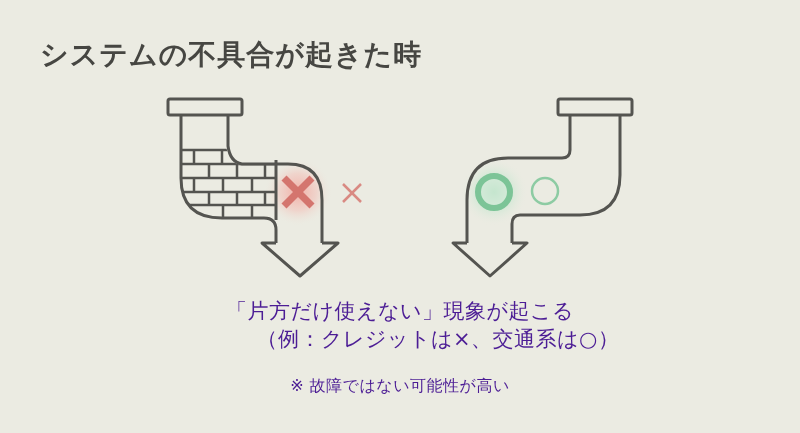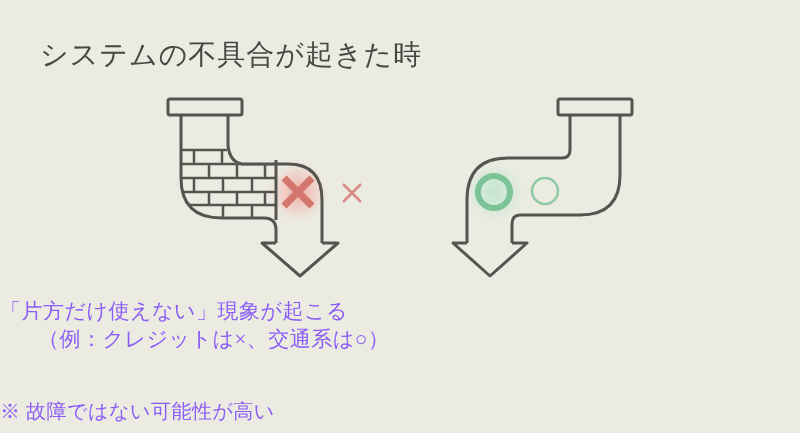--- a/index.html
+++ b/index.html
@@ -5,31 +5,31 @@
   html, body { margin: 0; padding: 0; }
   body {
     width: 800px; height: 433px; overflow: hidden;
     background: #ebebe2;
     font-family: "DejaVu Sans", "Liberation Sans", sans-serif;
     color: #3f3f3b;
     position: relative;
   }
   .title {
     position: absolute; left: 40px; top: 36px;
-    font-size: 28px; font-weight: normal; letter-spacing: 1px;
+    font-size: 28px; font-weight: bold; letter-spacing: 1px;
     color: #464642;
   }
   svg.illus { position: absolute; left: 0; top: 0; }
   .caption {
-    position: absolute; left: 0; width: 800px; text-align: left;
-    font-size: 21px; color: #8b5cf6; letter-spacing: 0.5px; font-family: Liberation Serif, serif;
+    position: absolute; left: 0; width: 800px; text-align: center;
+    font-size: 21px; color: #4c1d95; letter-spacing: 0.5px;
   }
   .cap1 { top: 297px; }
   .cap2 { top: 325px; margin-left: 38px; }
-  .note { top: 398px; font-size: 20px; }
+  .note { top: 376px; font-size: 16px; }
 </style>
 </head>
 <body>
 
 <div class="title">システムの不具合が起きた時</div>
 
 <svg class="illus" width="800" height="433" viewBox="0 0 800 433">
   <defs>
     <radialGradient id="redGlow" cx="50%" cy="50%" r="50%">
       <stop offset="0%" stop-color="#f2a49c" stop-opacity="0.85"></stop>

